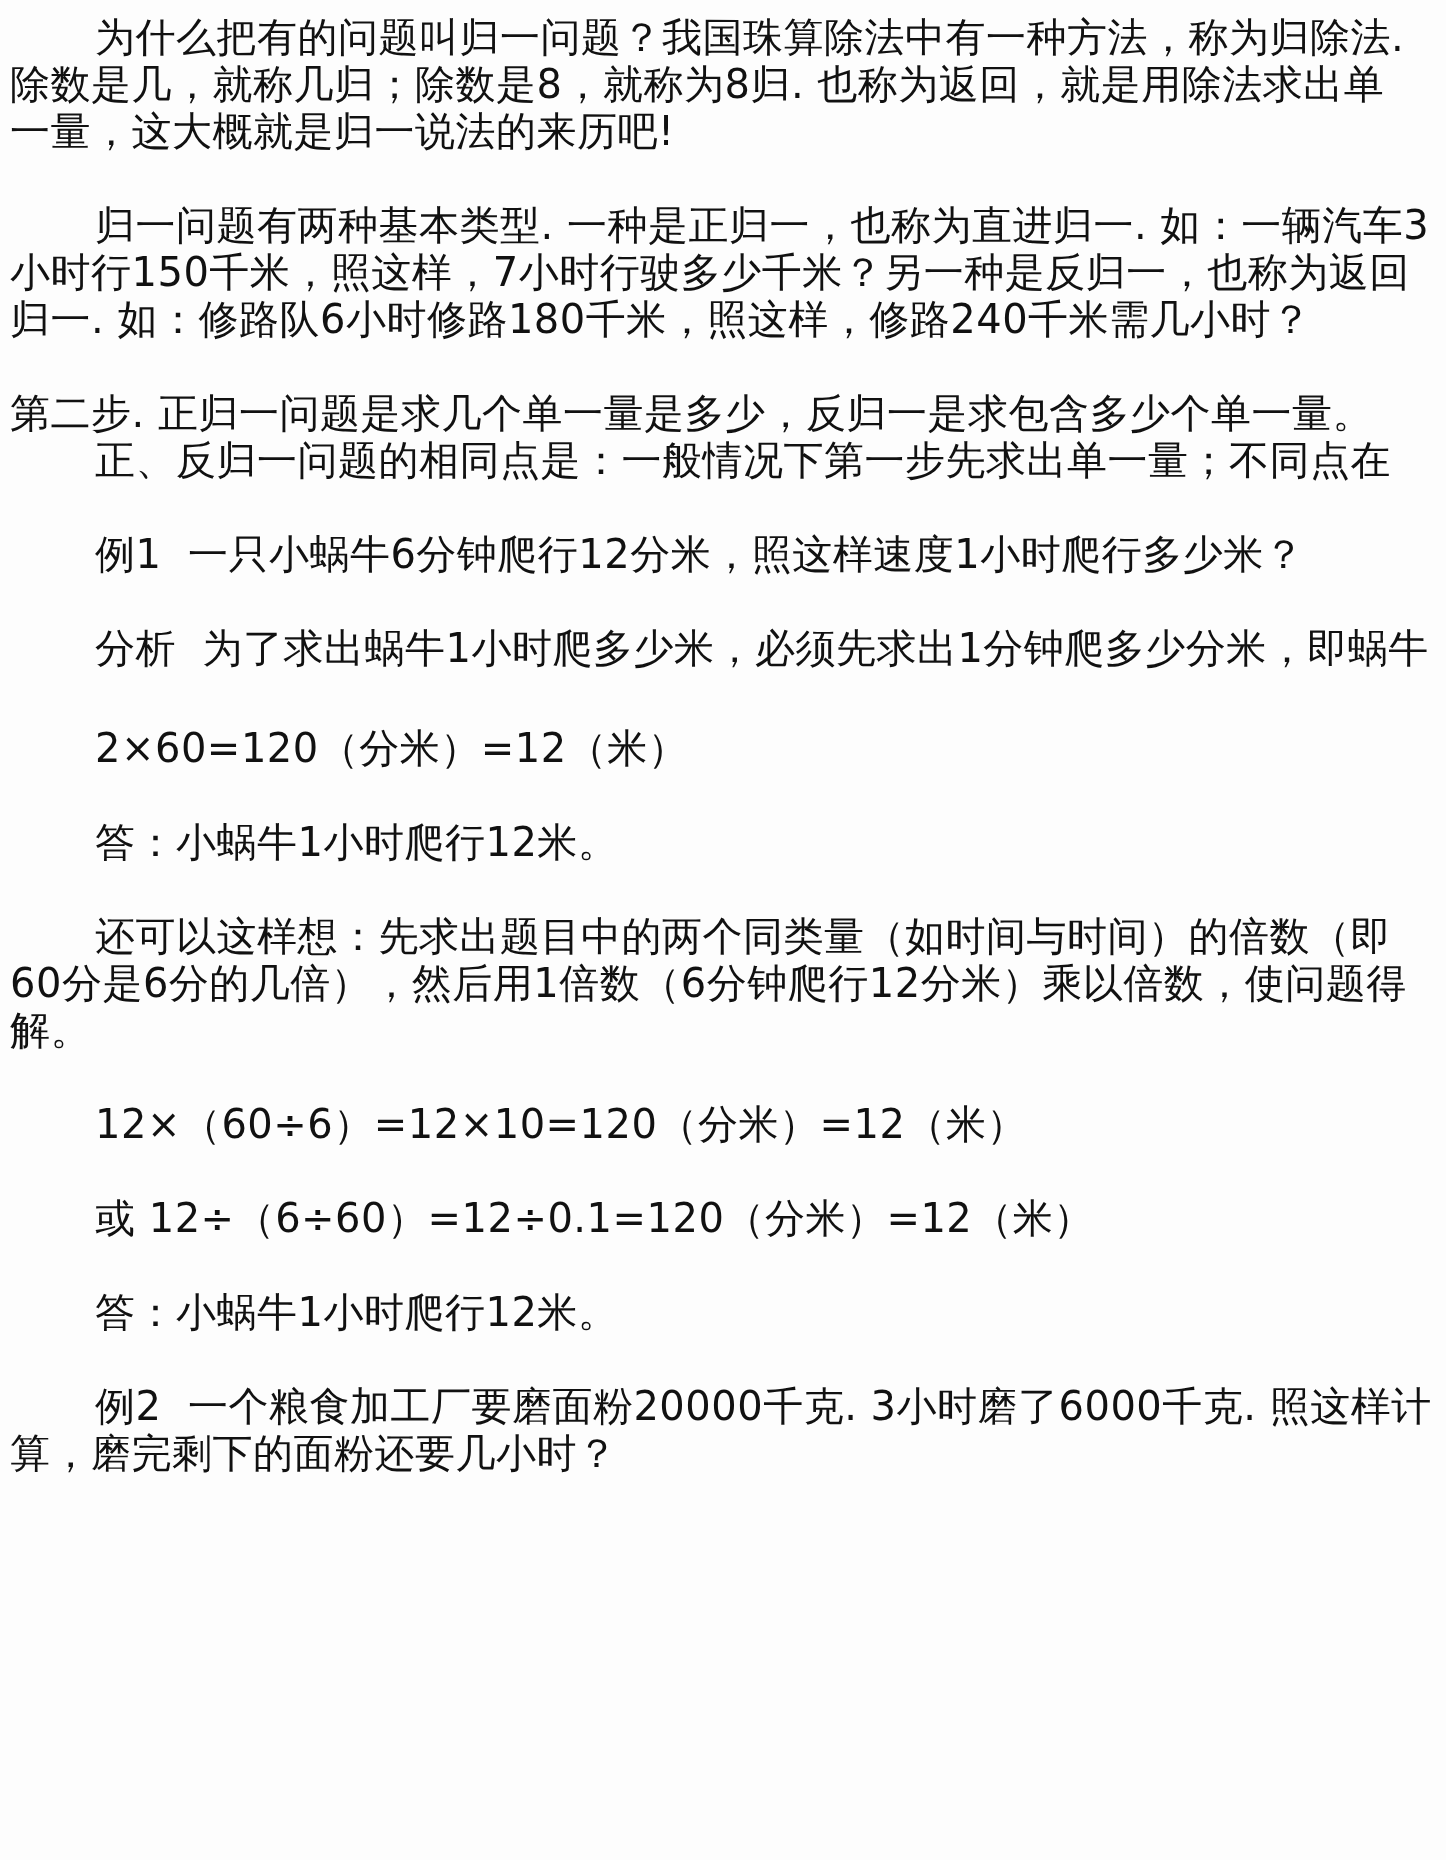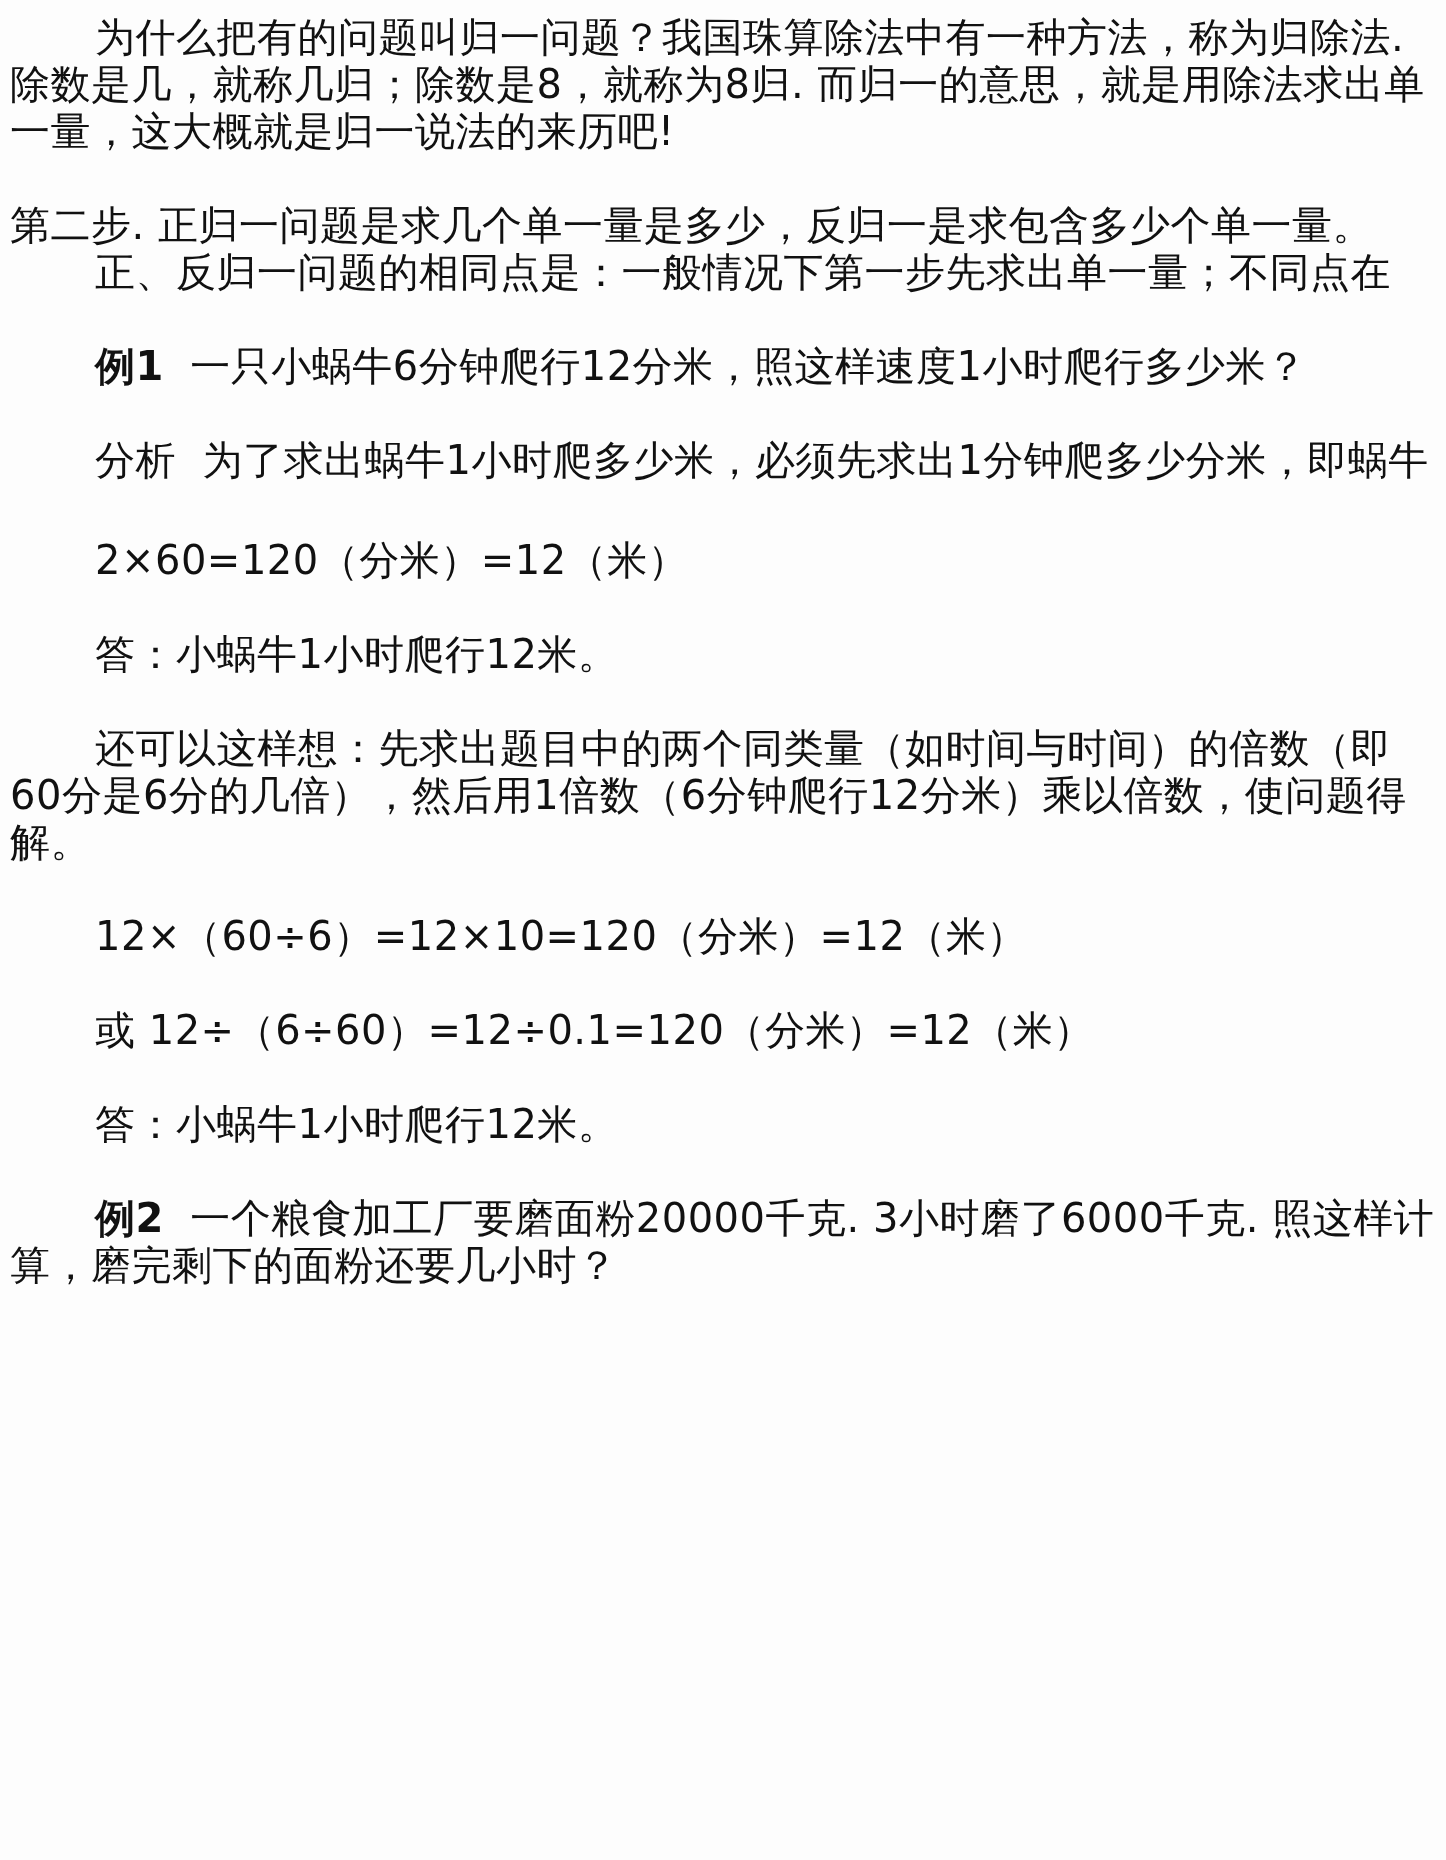--- a/index.html
+++ b/index.html
@@ -26,34 +26,39 @@
     letter-spacing: 0.5px;
     white-space: pre;
   }
   .ind {
     padding-left: 85px;
   }
   .dbl {
     margin-top: 53px;
   }
   .bold-label {
-    font-weight: bold;
+    font-weight: normal;
   }
 </style>
 </head>
 <body>
 
 <div class="page">
 
   <div class="blk">
     <div class="line ind">为什么把有的问题叫归一问题？我国珠算除法中有一种方法，称为归除法.</div>
-    <div class="line">除数是几，就称几归；除数是8，就称为8归. 而归一的意思，就是用除法求出单</div>
+    <div class="line">除数是几，就称几归；除数是8，就称为8归. 也称为返回，就是用除法求出单</div>
     <div class="line">一量，这大概就是归一说法的来历吧!</div>
   </div>
 
+  <div class="blk">
+    <div class="line ind">归一问题有两种基本类型. 一种是正归一，也称为直进归一. 如：一辆汽车3</div>
+    <div class="line">小时行150千米，照这样，7小时行驶多少千米？另一种是反归一，也称为返回</div>
+    <div class="line">归一. 如：修路队6小时修路180千米，照这样，修路240千米需几小时？</div>
+  </div>
 
   <div class="blk">
     <div class="line">第二步. 正归一问题是求几个单一量是多少，反归一是求包含多少个单一量。</div>
     <div class="line ind">正、反归一问题的相同点是：一般情况下第一步先求出单一量；不同点在</div>
   </div>
 
   <div class="blk">
     <div class="line ind"><span class="bold-label">例1</span><span>  一只小蜗牛6分钟爬行12分米，照这样速度1小时爬行多少米？</span></div>
   </div>
 

